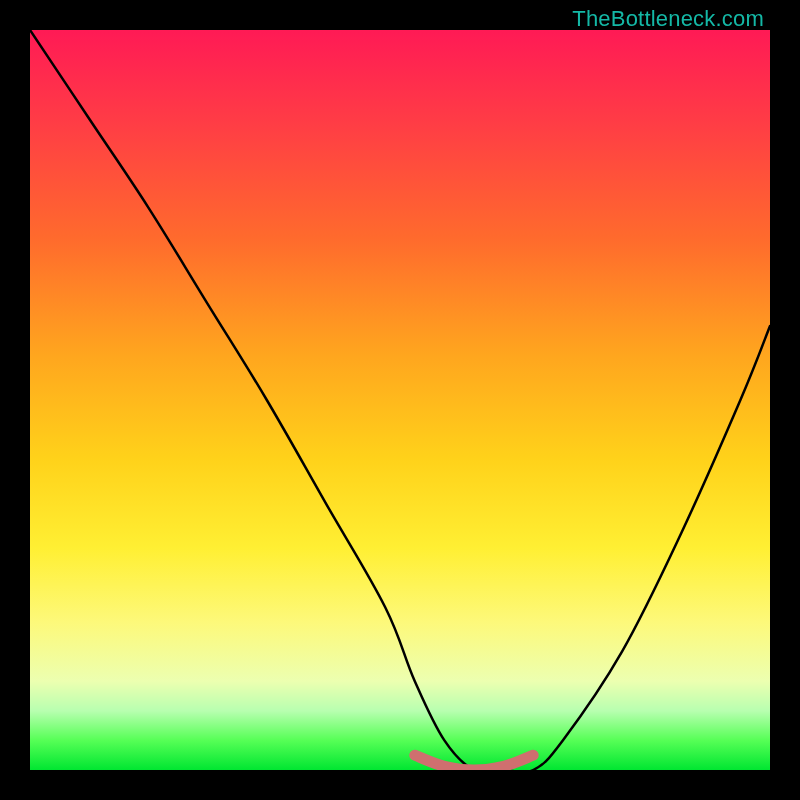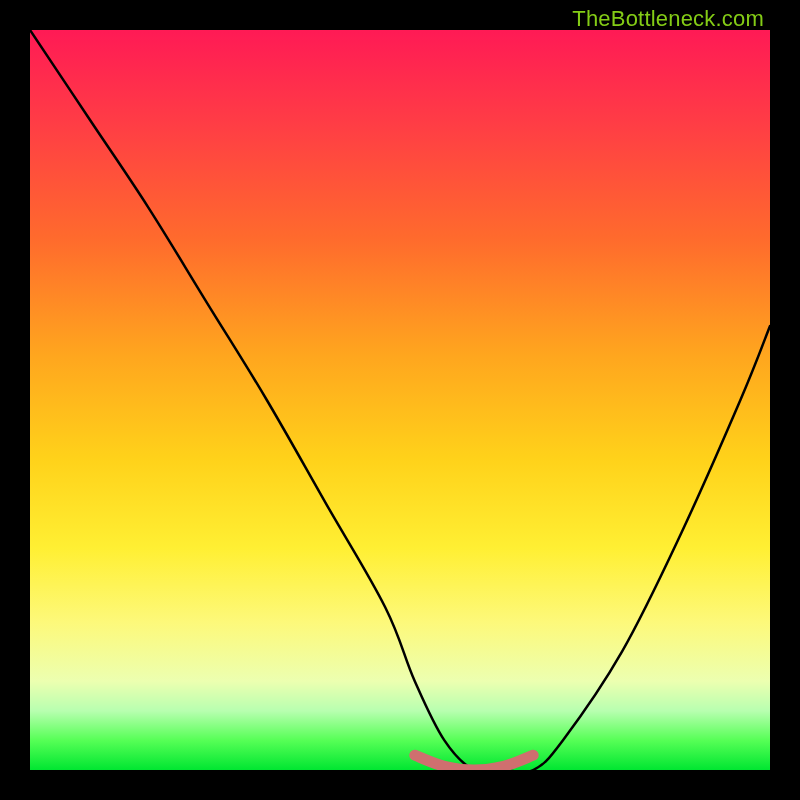--- a/index.html
+++ b/index.html
@@ -36,21 +36,21 @@
       #b8ffb0 92%,
       #56ff56 96%,
       #00e631 100%
     );
     overflow: hidden;
   }
   .watermark {
     position: absolute;
     top: 6px;
     right: 36px;
-    color: #84cc16;
+    color: #14b8a6;
     font-size: 22px;
     font-weight: 400;
     letter-spacing: 0.2px;
   }
   svg.curve {
     position: absolute;
     left: 0;
     top: 0;
     width: 740px;
     height: 740px;

